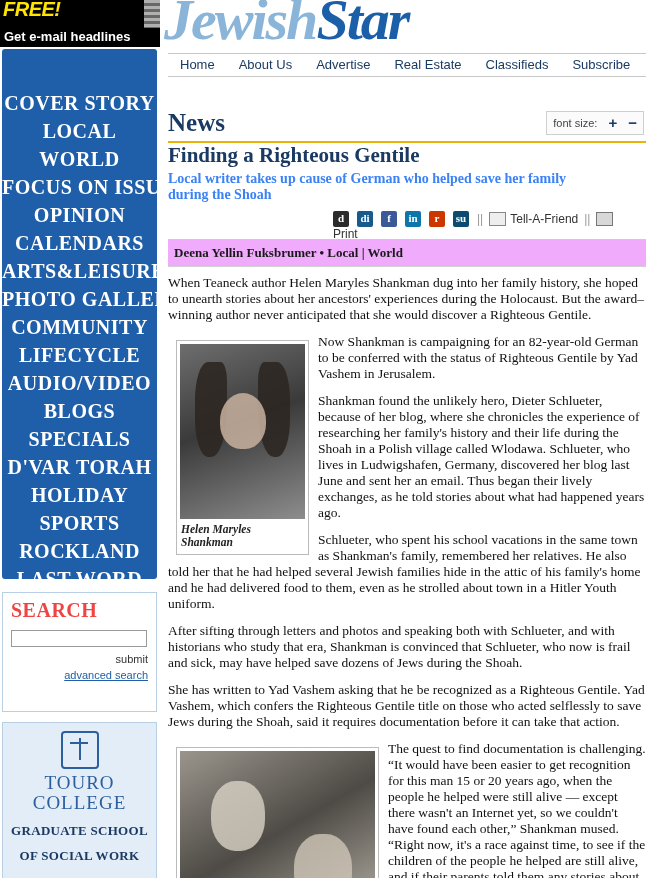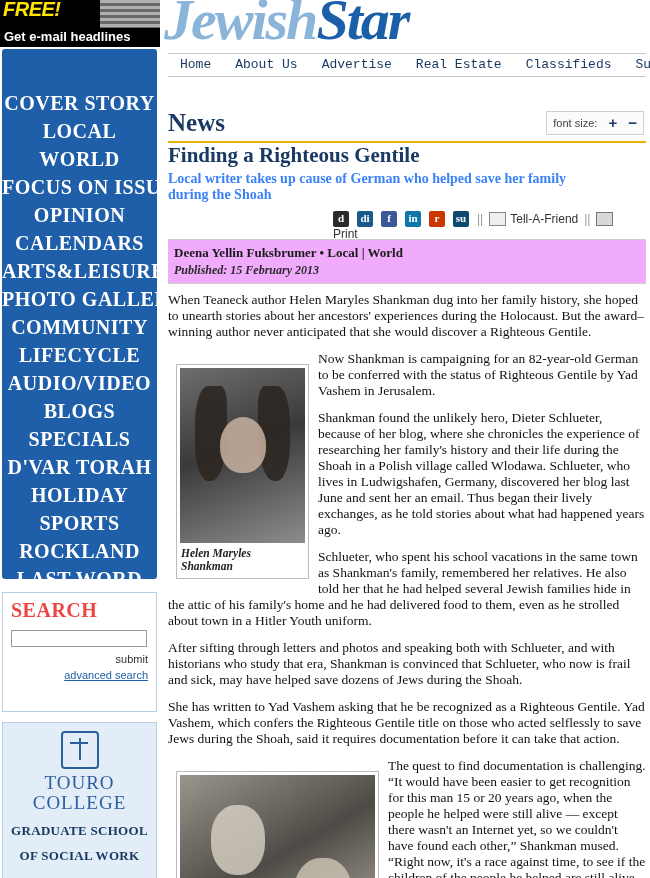--- a/index.html
+++ b/index.html
@@ -29,20 +29,21 @@
     width: 650px; height: 47px;
     background: #ffffff;
   }
   .promo-box {
     position: absolute;
     left: 0; top: 0;
     width: 160px; height: 47px;
     background: #000000;
     color: #ffffff;
     overflow: hidden;
+    padding-left: 44px;
   }
   .promo-free {
     position: absolute;
     left: 3px; top: -2px;
     font-size: 20px;
     font-weight: bold;
     font-style: italic;
     color: #ffe400;
     letter-spacing: -0.5px;
   }
@@ -225,21 +226,21 @@
     width: 478px;
     height: 22px;
     border-top: 1px solid #c8c8c8;
     border-bottom: 1px solid #c8c8c8;
     font-size: 0;
     white-space: nowrap;
     background: #ffffff;
   }
   .topnav-item {
     display: inline-block;
-    font-family: Liberation Mono, monospace;
+    font-family: Liberation Sans, sans-serif;
     font-size: 13px;
     color: #1b3a63;
     padding: 3px 12px 2px 12px;
     cursor: pointer;
   }
   .content {
     position: absolute;
     left: 8px; top: 60px;
     width: 478px;
     bottom: 0;
@@ -375,21 +376,21 @@
     font-size: 13.5px;
     line-height: 16px;
     color: #111111;
   }
   .article p {
     margin: 0 0 11px 0;
   }
   .figure-left {
     float: left;
     width: 125px;
-    margin: 13px 9px 4px 8px;
+    margin: 6px 9px 4px 8px;
     border: 1px solid #bbbbbb;
     padding: 3px;
     background: #ffffff;
   }
   .figure-left.wide {
     width: 195px;
   }
   .photo {
     width: 100%;
     height: 175px;
@@ -547,21 +548,20 @@
           <span class="mail-icon"></span>
           <span class="share-link">Tell-A-Friend</span>
           <span class="share-sep">||</span>
           <span class="print-icon"></span>
           <span class="share-link">Print</span>
         </div>
       </div>
 
       <div class="byline-row">
         <div class="byline">Deena Yellin Fuksbrumer • Local | World</div>
-        <div class="pubdate">Published: 15 February 2013</div>
       </div>
 
       <div class="article clearfix">
         <p>When Teaneck author Helen Maryles Shankman dug into her family history, she hoped to unearth stories about her ancestors' experiences during the Holocaust. But the award–winning author never anticipated that she would discover a Righteous Gentile.</p>
 
         <div class="figure-left">
           <div class="photo">
             <div class="hairL"></div>
             <div class="hairR"></div>
             <div class="face"></div>

